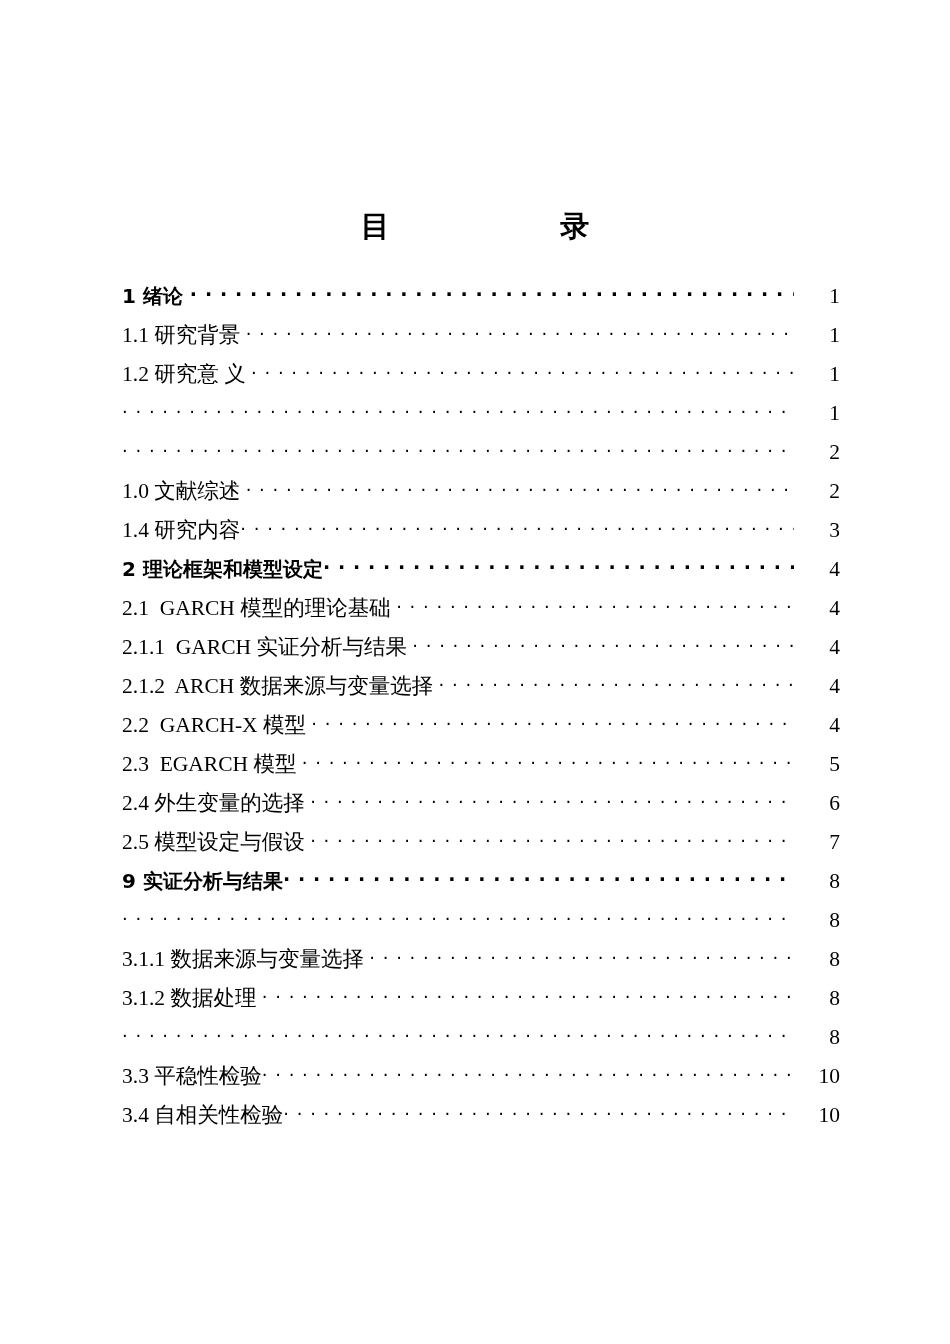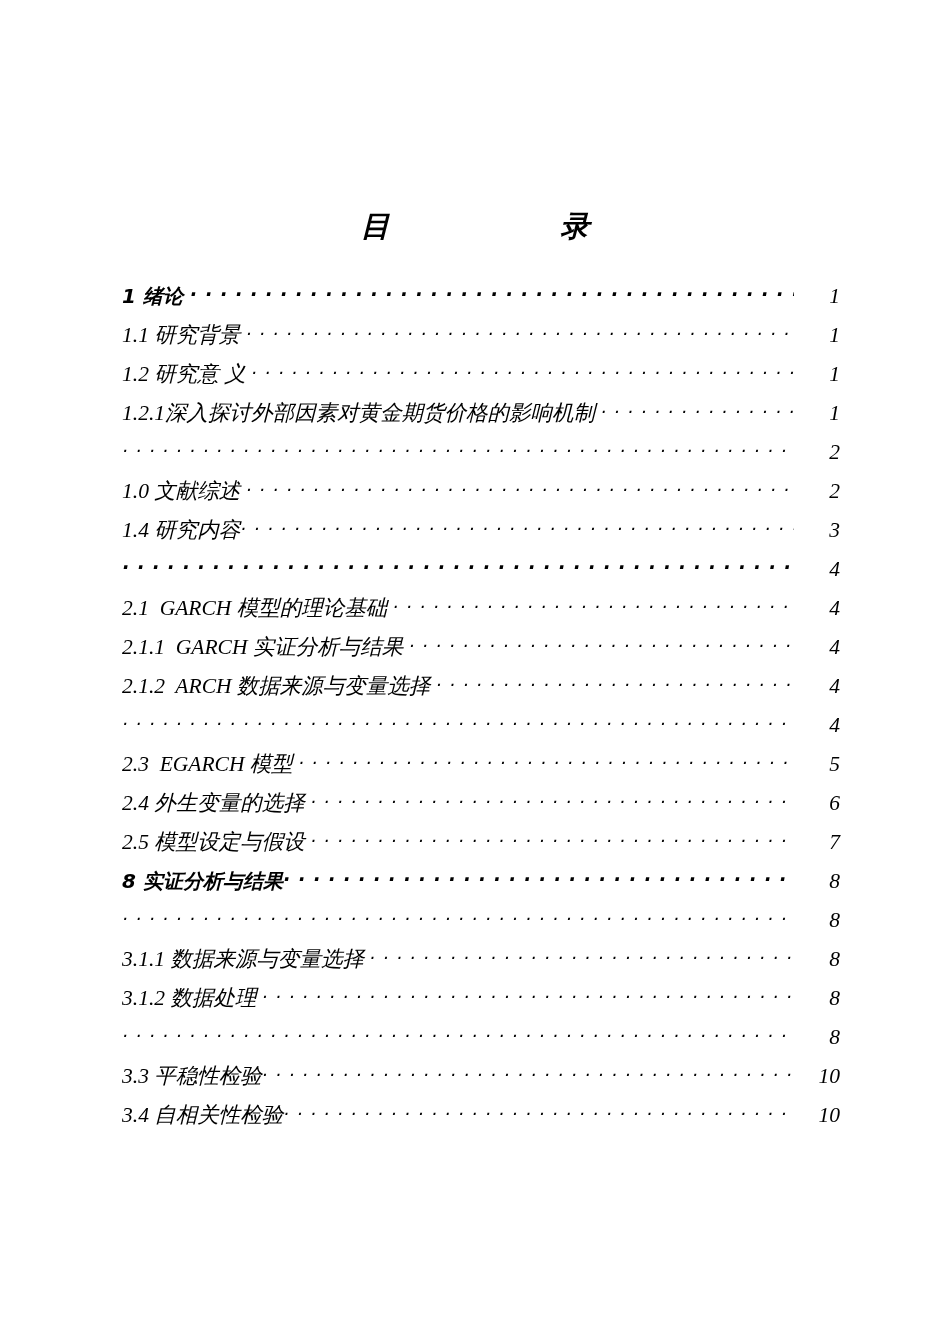--- a/index.html
+++ b/index.html
@@ -14,21 +14,20 @@
     color: #000000;
     overflow: hidden;
     position: relative;
   }
 
   .page {
     position: relative;
     width: 950px;
     height: 1040px;
     box-sizing: border-box;
-    font-style: italic;
   }
 
   
   .toc-title {
     position: absolute;
     top: 206px;
     left: 0;
     width: 950px;
     text-align: center;
     font-family: "DejaVu Sans", "Liberation Sans", sans-serif;
@@ -132,21 +131,20 @@
         <span class="toc-page">1</span>
       </div>
       <div class="toc-row level2">
         <span class="toc-label">1.2 研究意 义 </span>
         <span class="toc-leader">
           <span class="dots">· · · · · · · · · · · · · · · · · · · · · · · · · · · · · · · · · · · · · · · · · · · · · · · · · · · · · · · · · · · · · · · · · · · · · · · · · · · · · · · · · · · · · · · · · · · · · · · · · · · · · · · · · · · · · · · · · · · · · · · · · · · · · · · · · · · · · · · · · · · · · · · · · · · · · · · · · · · · · · · · · · · · · · · · · · · · · · · · · · · · · · · · · · · · · · · · · · · · · · · · · · · · · · · · · · · · · · · · · · · </span>
         </span>
         <span class="toc-page">1</span>
       </div>
       <div class="toc-row level3">
-        <span class="toc-label">1.2.1深入探讨外部因素对黄金期货价格的影响机制 </span>
         <span class="toc-leader">
           <span class="dots">· · · · · · · · · · · · · · · · · · · · · · · · · · · · · · · · · · · · · · · · · · · · · · · · · · · · · · · · · · · · · · · · · · · · · · · · · · · · · · · · · · · · · · · · · · · · · · · · · · · · · · · · · · · · · · · · · · · · · · · · · · · · · · · · · · · · · · · · · · · · · · · · · · · · · · · · · · · · · · · · · · · · · · · · · · · · · · · · · · · · · · · · · · · · · · · · · · · · · · · · · · · · · · · · · · · · · · · · · · · </span>
         </span>
         <span class="toc-page">1</span>
       </div>
       <div class="toc-row level3">
         <span class="toc-leader">
           <span class="dots">· · · · · · · · · · · · · · · · · · · · · · · · · · · · · · · · · · · · · · · · · · · · · · · · · · · · · · · · · · · · · · · · · · · · · · · · · · · · · · · · · · · · · · · · · · · · · · · · · · · · · · · · · · · · · · · · · · · · · · · · · · · · · · · · · · · · · · · · · · · · · · · · · · · · · · · · · · · · · · · · · · · · · · · · · · · · · · · · · · · · · · · · · · · · · · · · · · · · · · · · · · · · · · · · · · · · · · · · · · · </span>
         </span>
         <span class="toc-page">2</span>
@@ -159,20 +157,21 @@
         <span class="toc-page">2</span>
       </div>
       <div class="toc-row level2">
         <span class="toc-label">1.4 研究内容</span>
         <span class="toc-leader">
           <span class="dots">· · · · · · · · · · · · · · · · · · · · · · · · · · · · · · · · · · · · · · · · · · · · · · · · · · · · · · · · · · · · · · · · · · · · · · · · · · · · · · · · · · · · · · · · · · · · · · · · · · · · · · · · · · · · · · · · · · · · · · · · · · · · · · · · · · · · · · · · · · · · · · · · · · · · · · · · · · · · · · · · · · · · · · · · · · · · · · · · · · · · · · · · · · · · · · · · · · · · · · · · · · · · · · · · · · · · · · · · · · · </span>
         </span>
         <span class="toc-page">3</span>
       </div>
       <div class="toc-row level1">
+        <span class="toc-label">2 理论框架和模型设定</span>
         <span class="toc-leader">
           <span class="dots">· · · · · · · · · · · · · · · · · · · · · · · · · · · · · · · · · · · · · · · · · · · · · · · · · · · · · · · · · · · · · · · · · · · · · · · · · · · · · · · · · · · · · · · · · · · · · · · · · · · · · · · · · · · · · · · · · · · · · · · · · · · · · · · · · · · · · · · · · · · · · · · · · · · · · · · · · · · · · · · · · · · · · · · · · · · · · · · · · · · · · · · · · · · · · · · · · · · · · · · · · · · · · · · · · · · · · · · · · · · </span>
         </span>
         <span class="toc-page">4</span>
       </div>
       <div class="toc-row level2">
         <span class="toc-label">2.1  GARCH 模型的理论基础 </span>
         <span class="toc-leader">
           <span class="dots">· · · · · · · · · · · · · · · · · · · · · · · · · · · · · · · · · · · · · · · · · · · · · · · · · · · · · · · · · · · · · · · · · · · · · · · · · · · · · · · · · · · · · · · · · · · · · · · · · · · · · · · · · · · · · · · · · · · · · · · · · · · · · · · · · · · · · · · · · · · · · · · · · · · · · · · · · · · · · · · · · · · · · · · · · · · · · · · · · · · · · · · · · · · · · · · · · · · · · · · · · · · · · · · · · · · · · · · · · · · </span>
         </span>
@@ -186,20 +185,21 @@
         <span class="toc-page">4</span>
       </div>
       <div class="toc-row level3">
         <span class="toc-label">2.1.2  ARCH 数据来源与变量选择 </span>
         <span class="toc-leader">
           <span class="dots">· · · · · · · · · · · · · · · · · · · · · · · · · · · · · · · · · · · · · · · · · · · · · · · · · · · · · · · · · · · · · · · · · · · · · · · · · · · · · · · · · · · · · · · · · · · · · · · · · · · · · · · · · · · · · · · · · · · · · · · · · · · · · · · · · · · · · · · · · · · · · · · · · · · · · · · · · · · · · · · · · · · · · · · · · · · · · · · · · · · · · · · · · · · · · · · · · · · · · · · · · · · · · · · · · · · · · · · · · · · </span>
         </span>
         <span class="toc-page">4</span>
       </div>
       <div class="toc-row level2">
+        <span class="toc-label">2.2  GARCH-X 模型 </span>
         <span class="toc-leader">
           <span class="dots">· · · · · · · · · · · · · · · · · · · · · · · · · · · · · · · · · · · · · · · · · · · · · · · · · · · · · · · · · · · · · · · · · · · · · · · · · · · · · · · · · · · · · · · · · · · · · · · · · · · · · · · · · · · · · · · · · · · · · · · · · · · · · · · · · · · · · · · · · · · · · · · · · · · · · · · · · · · · · · · · · · · · · · · · · · · · · · · · · · · · · · · · · · · · · · · · · · · · · · · · · · · · · · · · · · · · · · · · · · · </span>
         </span>
         <span class="toc-page">4</span>
       </div>
       <div class="toc-row level2">
         <span class="toc-label">2.3  EGARCH 模型 </span>
         <span class="toc-leader">
           <span class="dots">· · · · · · · · · · · · · · · · · · · · · · · · · · · · · · · · · · · · · · · · · · · · · · · · · · · · · · · · · · · · · · · · · · · · · · · · · · · · · · · · · · · · · · · · · · · · · · · · · · · · · · · · · · · · · · · · · · · · · · · · · · · · · · · · · · · · · · · · · · · · · · · · · · · · · · · · · · · · · · · · · · · · · · · · · · · · · · · · · · · · · · · · · · · · · · · · · · · · · · · · · · · · · · · · · · · · · · · · · · · </span>
         </span>
@@ -213,21 +213,21 @@
         <span class="toc-page">6</span>
       </div>
       <div class="toc-row level2">
         <span class="toc-label">2.5 模型设定与假设 </span>
         <span class="toc-leader">
           <span class="dots">· · · · · · · · · · · · · · · · · · · · · · · · · · · · · · · · · · · · · · · · · · · · · · · · · · · · · · · · · · · · · · · · · · · · · · · · · · · · · · · · · · · · · · · · · · · · · · · · · · · · · · · · · · · · · · · · · · · · · · · · · · · · · · · · · · · · · · · · · · · · · · · · · · · · · · · · · · · · · · · · · · · · · · · · · · · · · · · · · · · · · · · · · · · · · · · · · · · · · · · · · · · · · · · · · · · · · · · · · · · </span>
         </span>
         <span class="toc-page">7</span>
       </div>
       <div class="toc-row level1">
-        <span class="toc-label">8 实证分析与结果</span>
+        <span class="toc-label">9 实证分析与结果</span>
         <span class="toc-leader">
           <span class="dots">· · · · · · · · · · · · · · · · · · · · · · · · · · · · · · · · · · · · · · · · · · · · · · · · · · · · · · · · · · · · · · · · · · · · · · · · · · · · · · · · · · · · · · · · · · · · · · · · · · · · · · · · · · · · · · · · · · · · · · · · · · · · · · · · · · · · · · · · · · · · · · · · · · · · · · · · · · · · · · · · · · · · · · · · · · · · · · · · · · · · · · · · · · · · · · · · · · · · · · · · · · · · · · · · · · · · · · · · · · · </span>
         </span>
         <span class="toc-page">8</span>
       </div>
       <div class="toc-row level2">
         <span class="toc-leader">
           <span class="dots">· · · · · · · · · · · · · · · · · · · · · · · · · · · · · · · · · · · · · · · · · · · · · · · · · · · · · · · · · · · · · · · · · · · · · · · · · · · · · · · · · · · · · · · · · · · · · · · · · · · · · · · · · · · · · · · · · · · · · · · · · · · · · · · · · · · · · · · · · · · · · · · · · · · · · · · · · · · · · · · · · · · · · · · · · · · · · · · · · · · · · · · · · · · · · · · · · · · · · · · · · · · · · · · · · · · · · · · · · · · </span>
         </span>
         <span class="toc-page">8</span>

